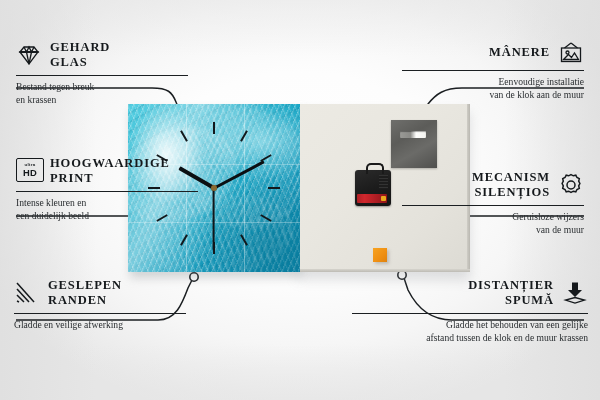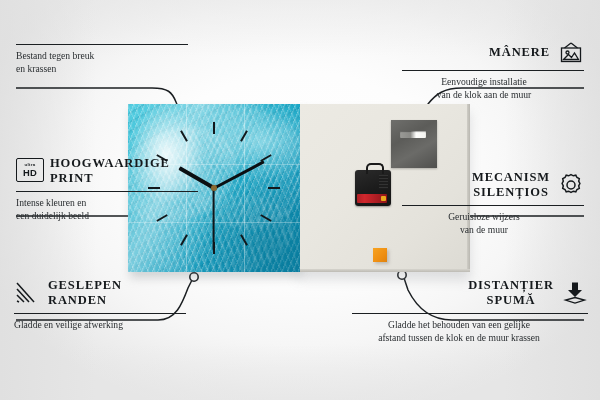--- a/index.html
+++ b/index.html
@@ -105,22 +105,22 @@
     letter-spacing:.9px;color:#15191c;line-height:1.22;text-transform:uppercase;}
   .co-rule{height:1px;background:#1b1f22;margin-top:4px;}
   .co-desc{font-family:Liberation Serif, serif;font-size:9.6px;color:#2a2e31;
     line-height:1.38;margin-top:4px;}
   .ico{flex:0 0 auto;width:26px;height:26px;display:block;}
 
   .left .co-head{justify-content:flex-start;}
   .left .co-title{text-align:left;}
   .left .co-desc{text-align:left;}
   .right .co-head{justify-content:flex-end;}
-  .right .co-title{text-align:center;}
-  .right .co-desc{text-align:center;}
+  .right .co-title{text-align:right;}
+  .right .co-desc{text-align:right;}
 
   .hd-box{width:26px;height:22px;border:1.6px solid #15191c;border-radius:2px;
     display:flex;flex-direction:column;align-items:center;justify-content:center;line-height:1;}
   .hd-ultra{font-size:4.4px;font-weight:700;letter-spacing:.3px;color:#15191c;font-family:"Liberation Sans",sans-serif;}
   .hd-hd{font-size:9.4px;font-weight:700;letter-spacing:.2px;color:#15191c;font-family:"Liberation Sans",sans-serif;margin-top:.5px;}
 </style>
 </head>
 <body>
 
 <div id="stage">
@@ -203,20 +203,35 @@
         <div class="mech-batt">
           <div class="batt-plus"></div>
         </div>
       </div>
 
       <div class="spacer"></div>
     </div>
   </div>
 
   <div class="callout left" style="left:16px;top:40px;width:190px">
+    <div class="co-head">
+      <span class="ico">
+        <svg viewBox="0 0 26 26" width="26" height="26" fill="none" stroke="#15191c" stroke-width="1.3">
+          <path d="M4 10 L13 22 L22 10 Z"></path>
+          <path d="M4 10 L8 5 L18 5 L22 10 Z"></path>
+          <path d="M8 5 L10.5 10 L13 5 L15.5 10 L18 5"></path>
+          <path d="M4 10 L22 10"></path>
+          <path d="M10.5 10 L13 22 L15.5 10"></path>
+        </svg>
+      </span>
+      <span class="co-title">
+        <span>GEHARD</span><br>
+        <span>GLAS</span>
+      </span>
+    </div>
     <div class="co-rule" style="width:172px"></div>
     <div class="co-desc">
       <span>Bestand tegen breuk</span><br>
       <span>en krassen</span>
     </div>
   </div>
 
   <div class="callout left" style="left:16px;top:156px;width:200px">
     <div class="co-head">
       <span class="ico">

